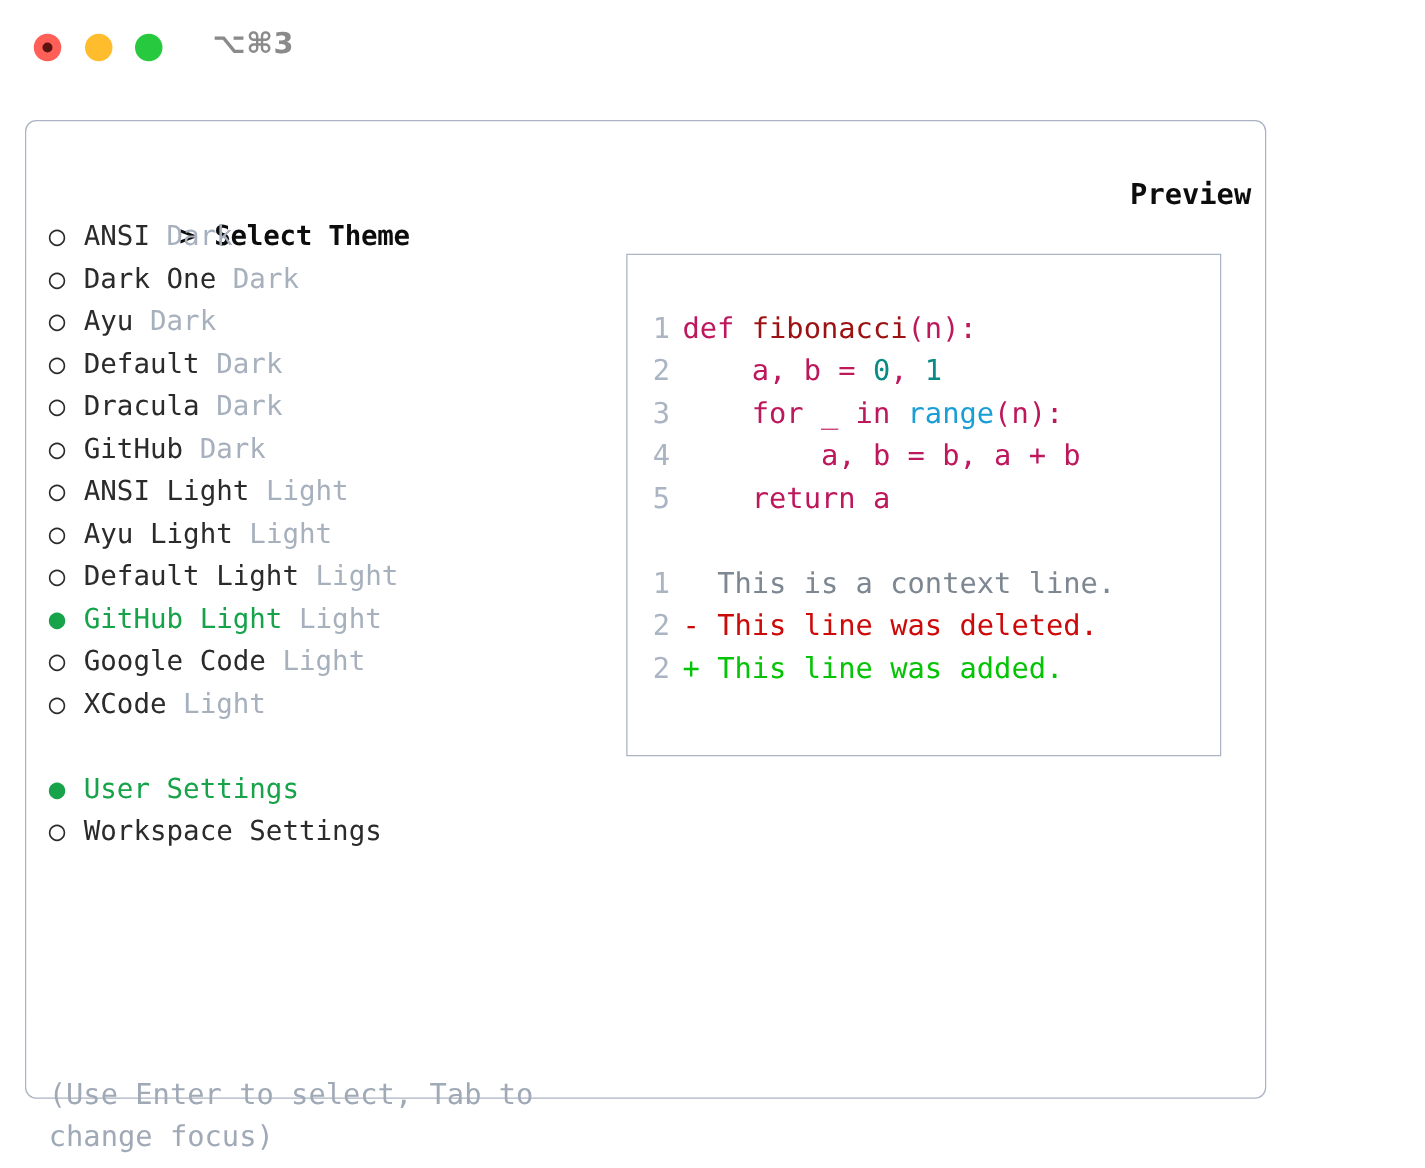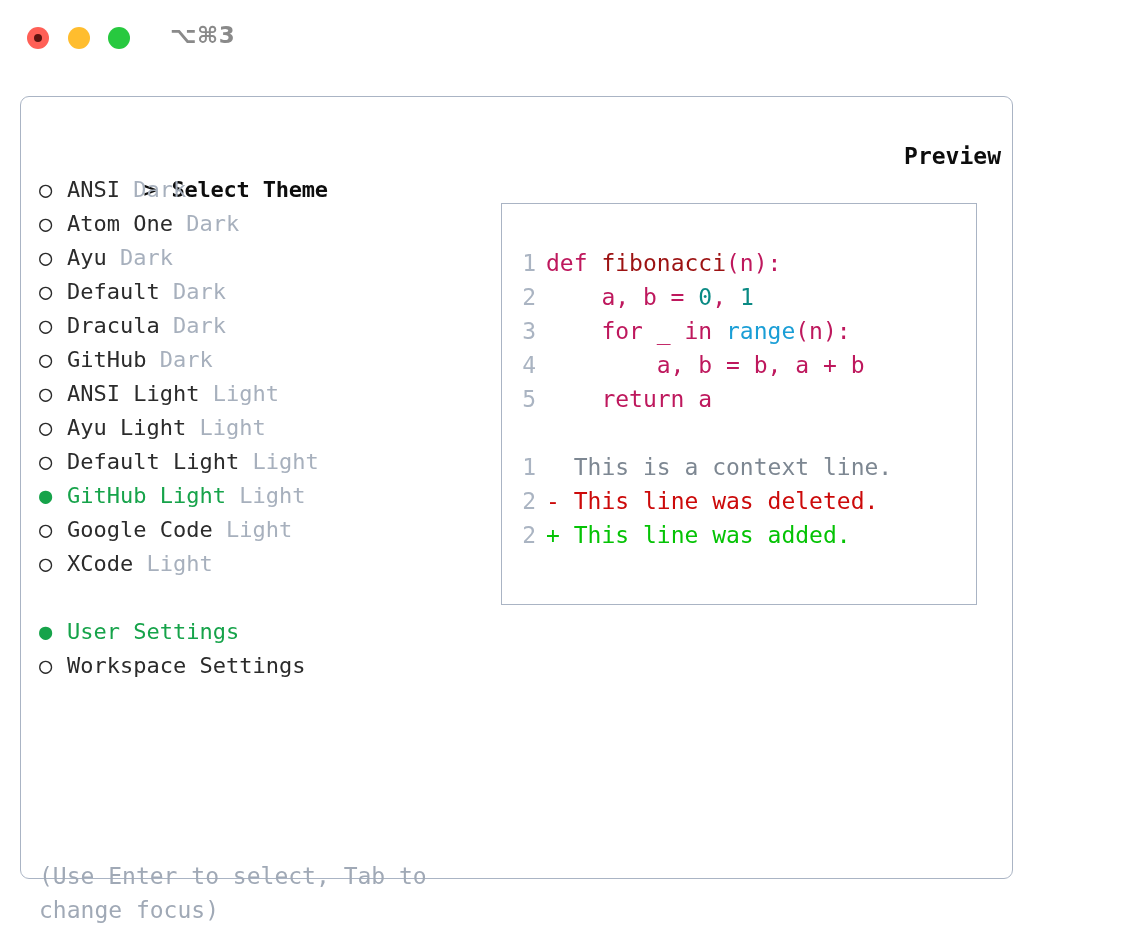--- a/index.html
+++ b/index.html
@@ -189,21 +189,21 @@
   <div id="panel">
 
     <div id="left-col">
 
       <div class="row hdr">
         <span class="marker">&gt;</span><span>Select Theme</span>
       </div>
 
       <div id="theme-rows">
           <div class="row"><span class="marker">○</span><span>ANSI</span> <span class="tag">Dark</span></div>
-          <div class="row"><span class="marker">○</span><span>Atom One</span> <span class="tag">Dark</span></div>
+          <div class="row"><span class="marker">○</span><span>Dark One</span> <span class="tag">Dark</span></div>
           <div class="row"><span class="marker">○</span><span>Ayu</span> <span class="tag">Dark</span></div>
           <div class="row"><span class="marker">○</span><span>Default</span> <span class="tag">Dark</span></div>
           <div class="row"><span class="marker">○</span><span>Dracula</span> <span class="tag">Dark</span></div>
           <div class="row"><span class="marker">○</span><span>GitHub</span> <span class="tag">Dark</span></div>
           <div class="row"><span class="marker">○</span><span>ANSI Light</span> <span class="tag">Light</span></div>
           <div class="row"><span class="marker">○</span><span>Ayu Light</span> <span class="tag">Light</span></div>
           <div class="row"><span class="marker">○</span><span>Default Light</span> <span class="tag">Light</span></div>
           <div class="row sel"><span class="marker">●</span><span>GitHub Light</span> <span class="tag">Light</span></div>
           <div class="row"><span class="marker">○</span><span>Google Code</span> <span class="tag">Light</span></div>
           <div class="row"><span class="marker">○</span><span>XCode</span> <span class="tag">Light</span></div>

